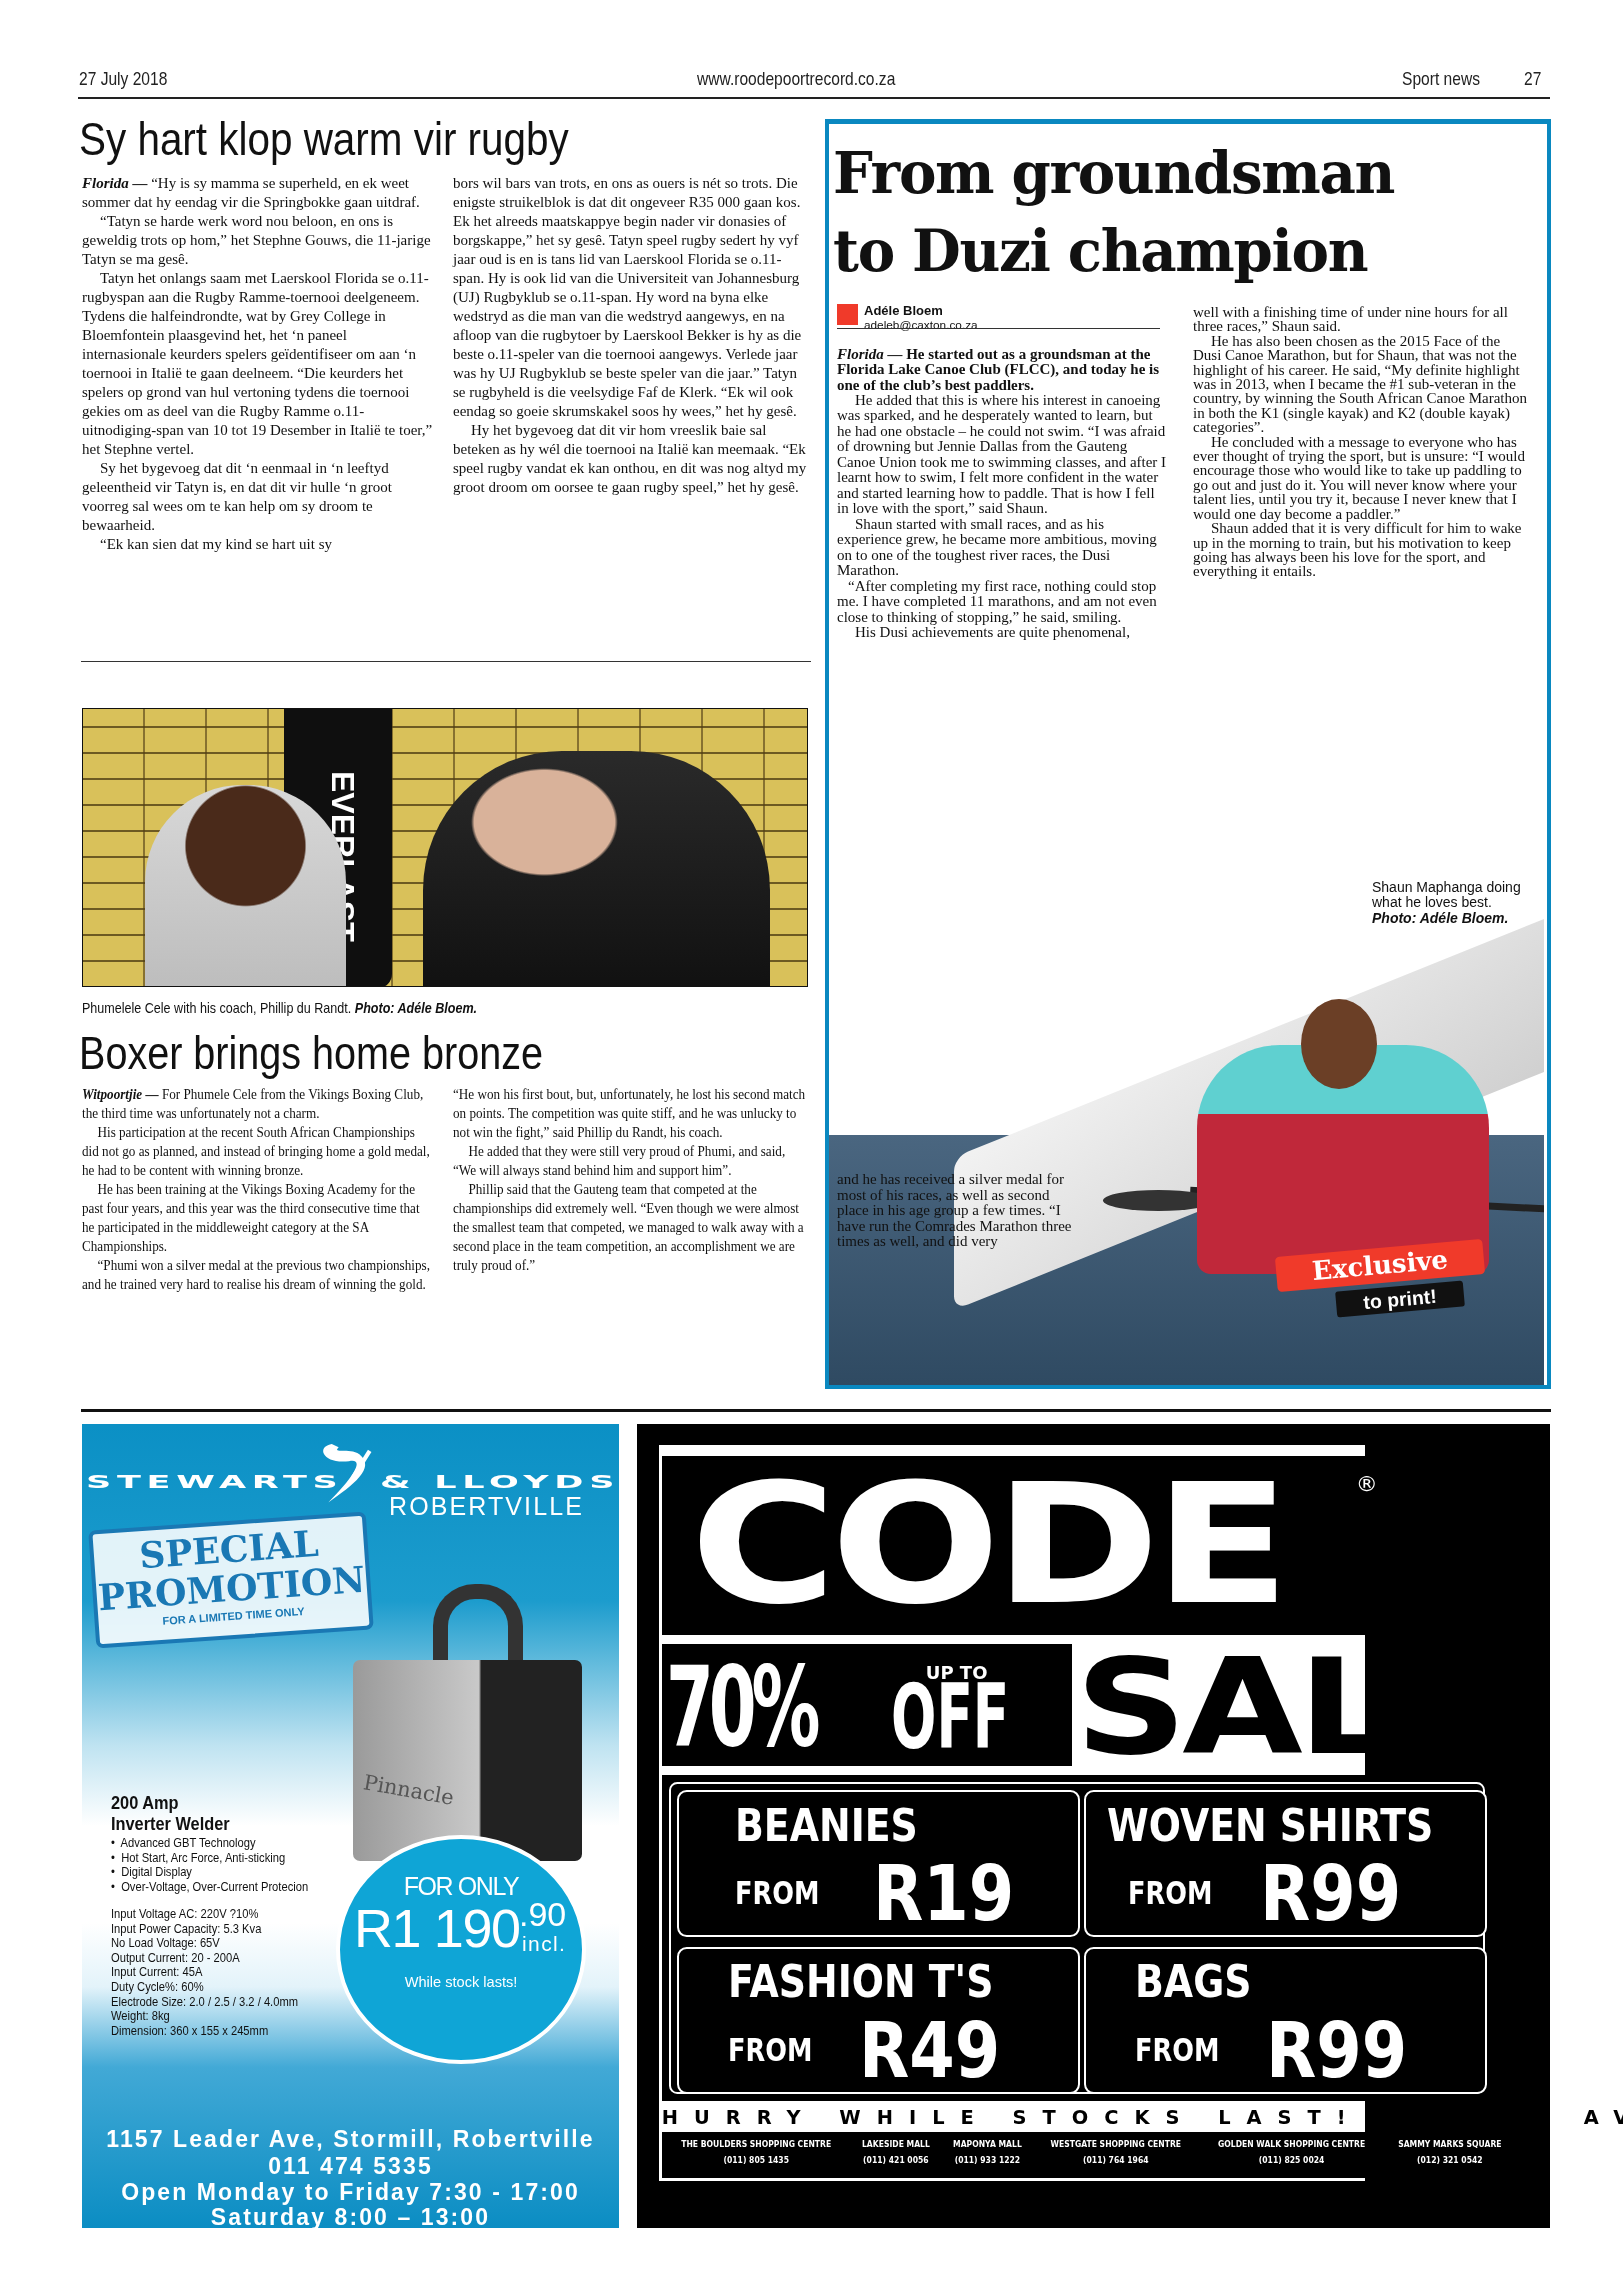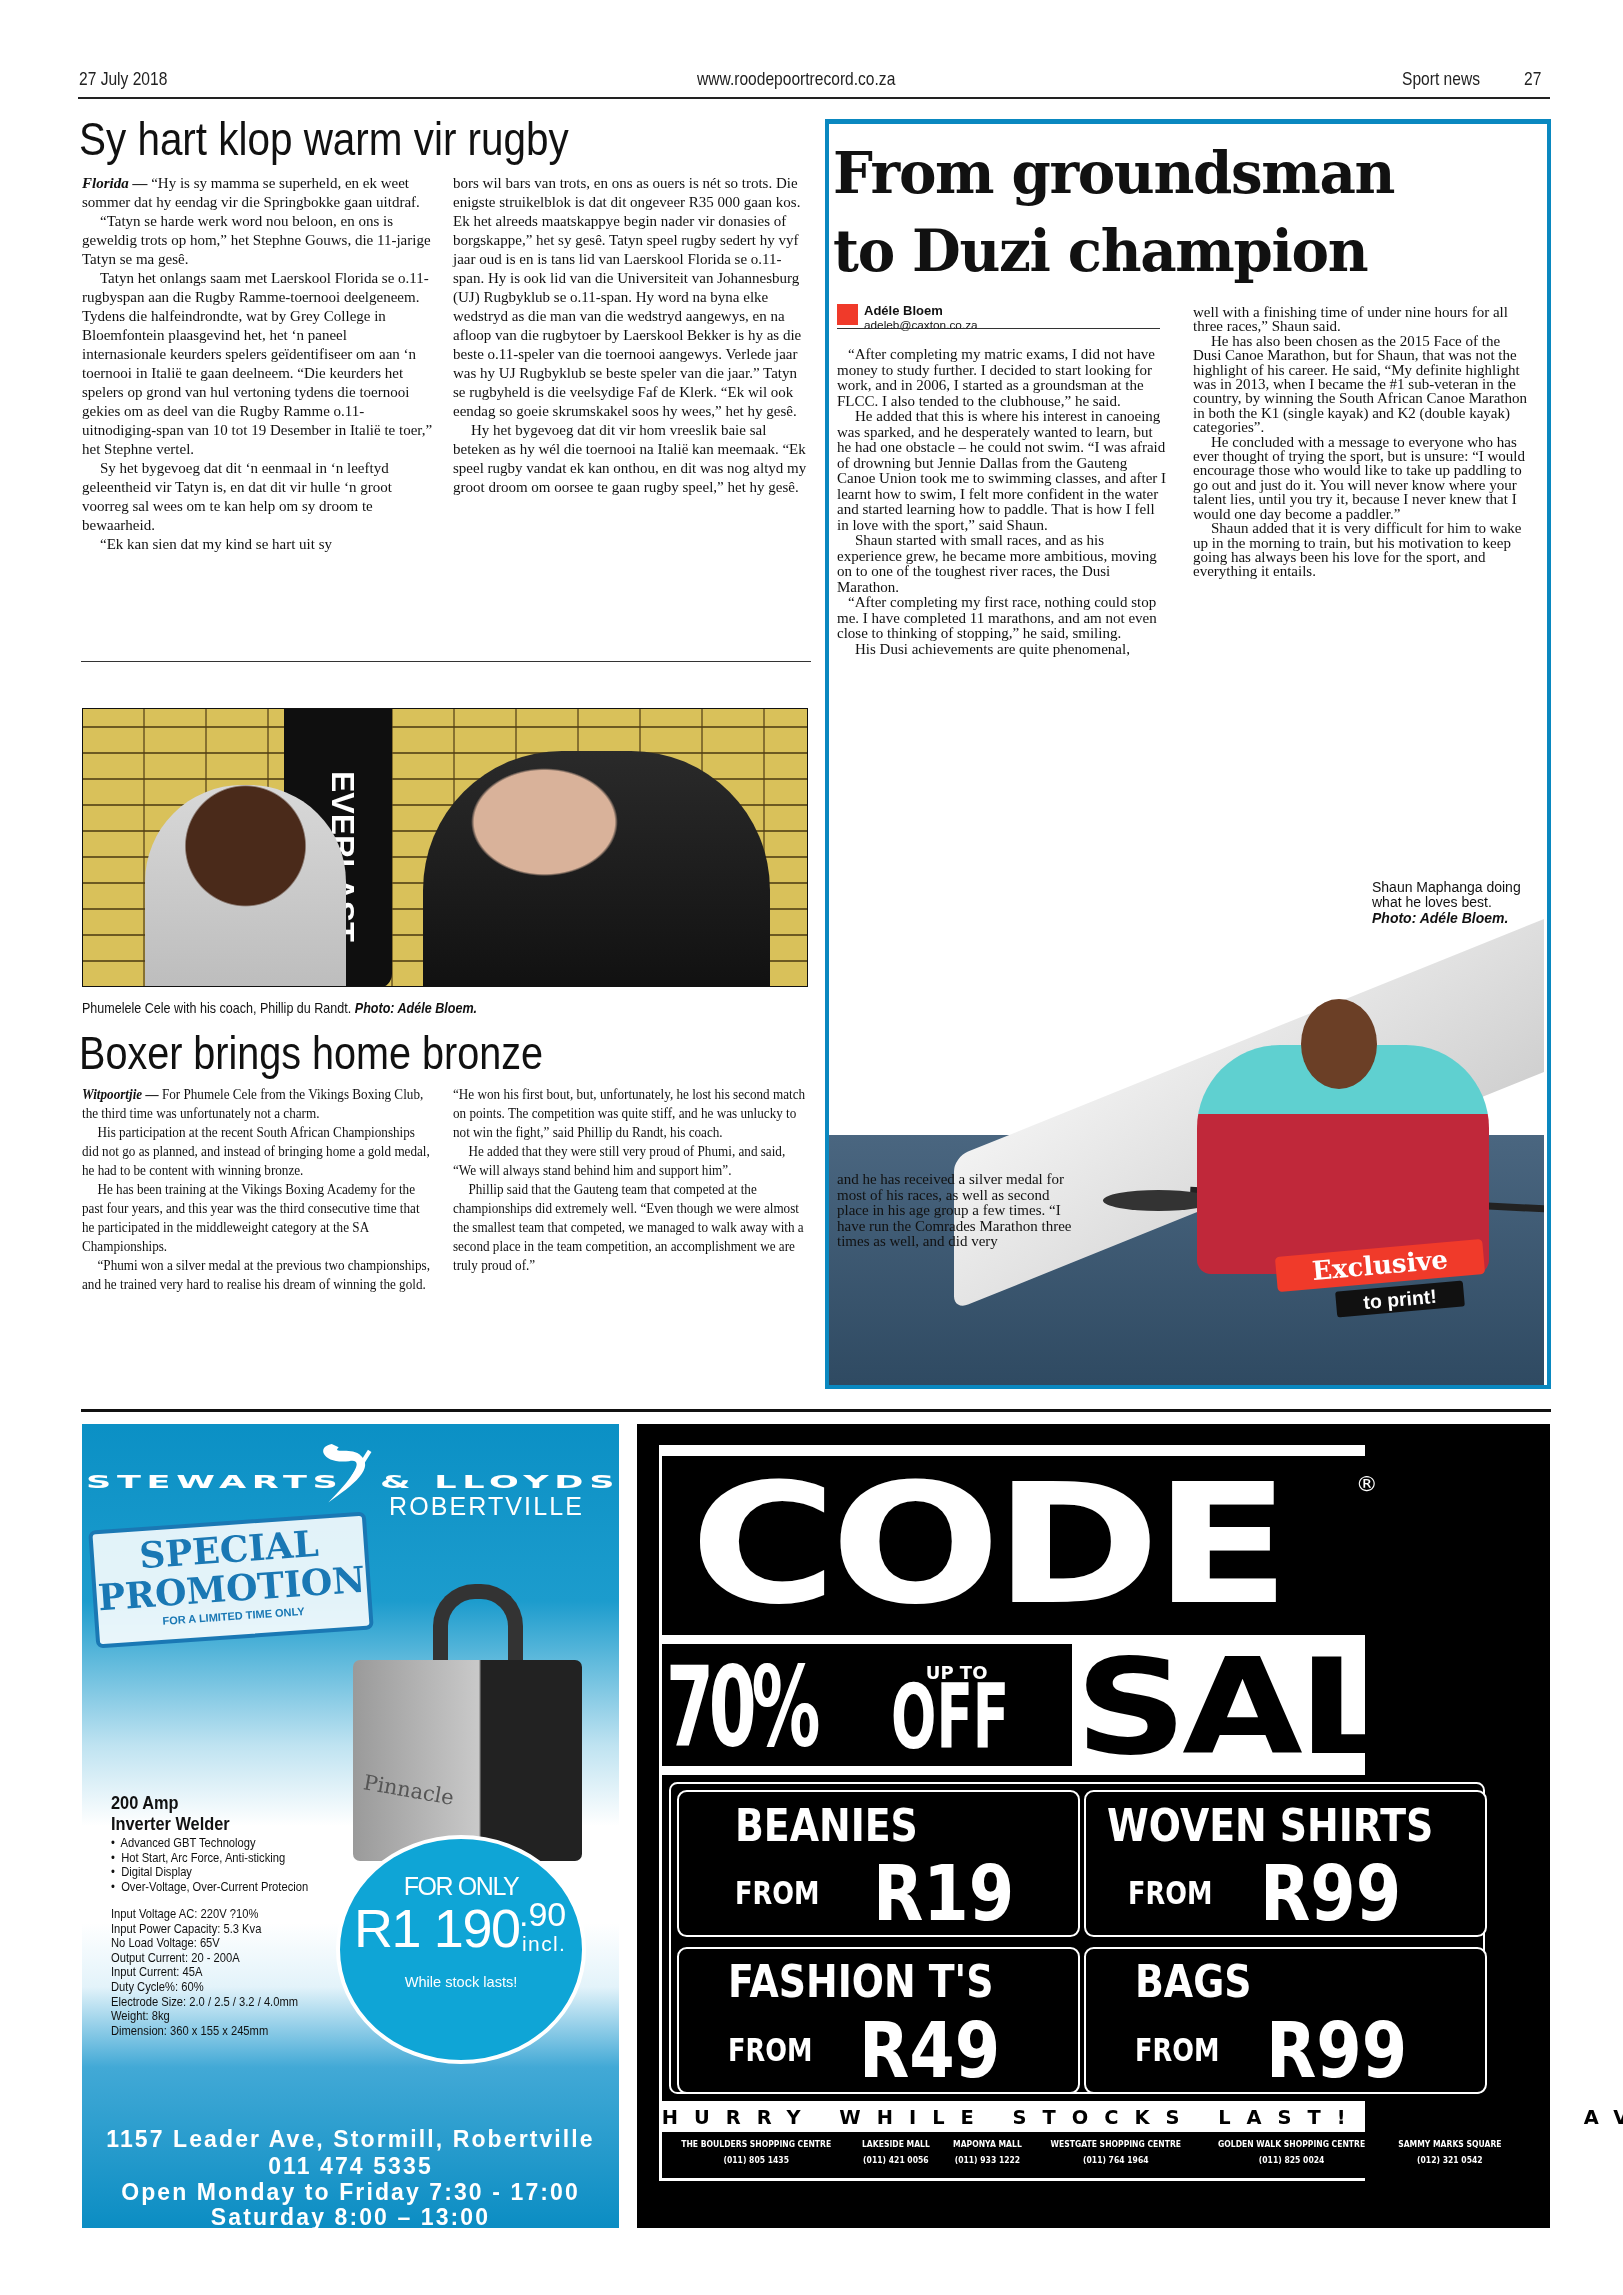--- a/index.html
+++ b/index.html
@@ -113,21 +113,21 @@
 <section class="canoe-box"></section>
 <h1 class="headline-serif" style="left:833px;top:139px">From groundsman</h1>
 <h1 class="headline-serif" style="left:833px;top:217px">to Duzi champion</h1>
 
 <div class="byline-sq" style="left:837px;top:304px"></div>
 <div class="byline-name" style="left:864px;top:303px">Adéle Bloem</div>
 <div class="byline-mail" style="left:864px;top:318px">adeleb@caxton.co.za</div>
 <div class="rule" style="left:837px;top:328px;width:323px;height:0.7px"></div>
 
 <div class="col" style="left:837px;top:347px;width:330px;font-size:15px;line-height:15.5px">
-  <p style="text-indent:11px">“After completing my matric exams, I did not have money to study further. I decided to start looking for work, and in 2006, I started as a groundsman at the FLCC. I also tended to the clubhouse,” he said.</p>
+  <p class="noind" style="font-weight:700;line-height:15.3px"><span class="dateline">Florida —</span> <span>He started out as a groundsman at the Florida Lake Canoe Club (FLCC), and today he is one of the club’s best paddlers.</span></p>
   <p>He added that this is where his interest in canoeing was sparked, and he desperately wanted to learn, but he had one obstacle – he could not swim. “I was afraid of drowning but Jennie Dallas from the Gauteng Canoe Union took me to swimming classes, and after I learnt how to swim, I felt more confident in the water and started learning how to paddle. That is how I fell in love with the sport,” said Shaun.</p>
   <p>Shaun started with small races, and as his experience grew, he became more ambitious, moving on to one of the toughest river races, the Dusi Marathon.</p>
   <p style="text-indent:11px">“After completing my first race, nothing could stop me. I have completed 11 marathons, and am not even close to thinking of stopping,” he said, smiling.</p>
   <p>His Dusi achievements are quite phenomenal,</p>
 </div>
 
 <div class="photo" style="left:829px;top:871px;width:715px;height:514px">
   <div class="abs" style="left:0;top:264px;width:715px;height:250px;background:linear-gradient(#4a6680,#2f4a62)"></div>
   <div class="abs" style="left:125px;top:160px;width:625px;height:153px;background:linear-gradient(160deg,#f2f2f2,#cfcfcf);transform:skewY(-22deg);border-radius:14px"></div>
   <div class="abs" style="left:361px;top:326px;width:389px;height:7px;background:#222;transform:rotate(3deg)"></div>

